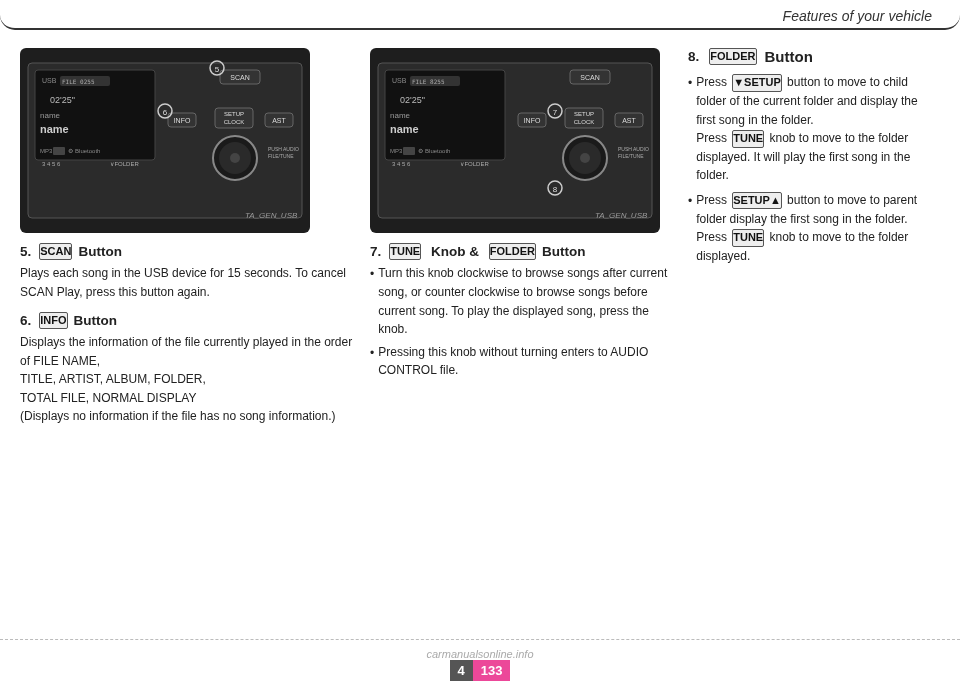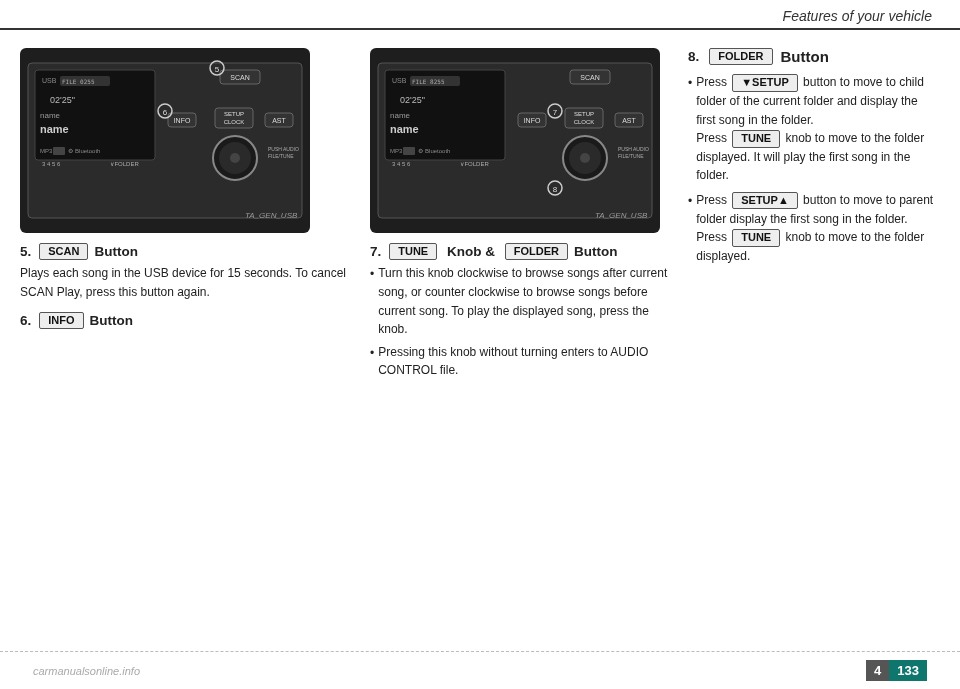--- a/index.html
+++ b/index.html
@@ -13,20 +13,21 @@
       overflow: hidden;
     }
 
     
     .page-header {
       display: flex;
       justify-content: flex-end;
       padding: 8px 28px 4px 28px;
       border-bottom: 2px solid #333;
       margin-bottom: 0;
+      border-radius: 15px;
     }
     .page-header-title {
       font-size: 14px;
       font-style: italic;
       color: #333;
     }
 
     
     .main-content {
       display: flex;
@@ -57,21 +58,21 @@
       align-items: center;
       gap: 4px;
     }
 
     .inline-button {
       display: inline-flex;
       align-items: center;
       background: #eee;
       border: 1.5px solid #555;
       border-radius: 2px;
-      padding: 0px 8px;
+      padding: 0px 0;
       font-size: 11px;
       font-weight: bold;
       color: #111;
       margin: 0 2px;
       line-height: 1.4;
     }
 
     .section-body {
       font-size: 12px;
       line-height: 1.55;
@@ -99,38 +100,39 @@
     .page-footer {
       position: absolute;
       bottom: 0;
       left: 0;
       right: 0;
       display: flex;
       justify-content: space-between;
       align-items: center;
       padding: 8px 33px;
       border-top: 1px dashed #bbb;
+      flex-direction: column;
     }
 
     .page-number-box {
       display: flex;
       align-items: center;
       gap: 0;
     }
 
     .page-num-left {
       background: #555;
       color: #fff;
       padding: 3px 8px;
       font-size: 13px;
       font-weight: bold;
     }
 
     .page-num-right {
-      background: #0f766e;
+      background: #ec4899;
       color: #fff;
       padding: 3px 8px;
       font-size: 13px;
       font-weight: bold;
     }
 
     .watermark {
       font-size: 11px;
       color: #aaa;
       font-style: italic;
@@ -222,20 +224,26 @@
       <span class="heading-num">5.</span>
       <span class="inline-button">SCAN</span>
       <span>Button</span>
     </div>
     <div class="section-body">Plays each song in the USB device for 15 seconds. To cancel SCAN Play, press this button again.</div>
 
     <div class="section-heading" style="margin-top:10px;">
       <span class="heading-num">6.</span>
       <span class="inline-button">INFO</span>
       <span>Button</span>
+    </div>
+    <div class="section-body">
+      Displays the information of the file currently played in the order of FILE NAME,<br>
+      TITLE, ARTIST, ALBUM, FOLDER,<br>
+      TOTAL FILE, NORMAL DISPLAY<br>
+      (Displays no information if the file has no song information.)
     </div>
   </div>
 
   <div class="left-column" style="width:300px;">
 
     <div class="panel-wrap">
       <svg width="290" height="185" viewBox="0 0 290 185" xmlns="http://www.w3.org/2000/svg">
         <rect width="290" height="185" rx="6" fill="#1e1e1e"></rect>
         <rect x="8" y="15" width="274" height="155" rx="4" fill="#2b2b2b" stroke="#555" stroke-width="1"></rect>
         <rect x="15" y="22" width="120" height="90" rx="3" fill="#111" stroke="#444" stroke-width="1"></rect>

